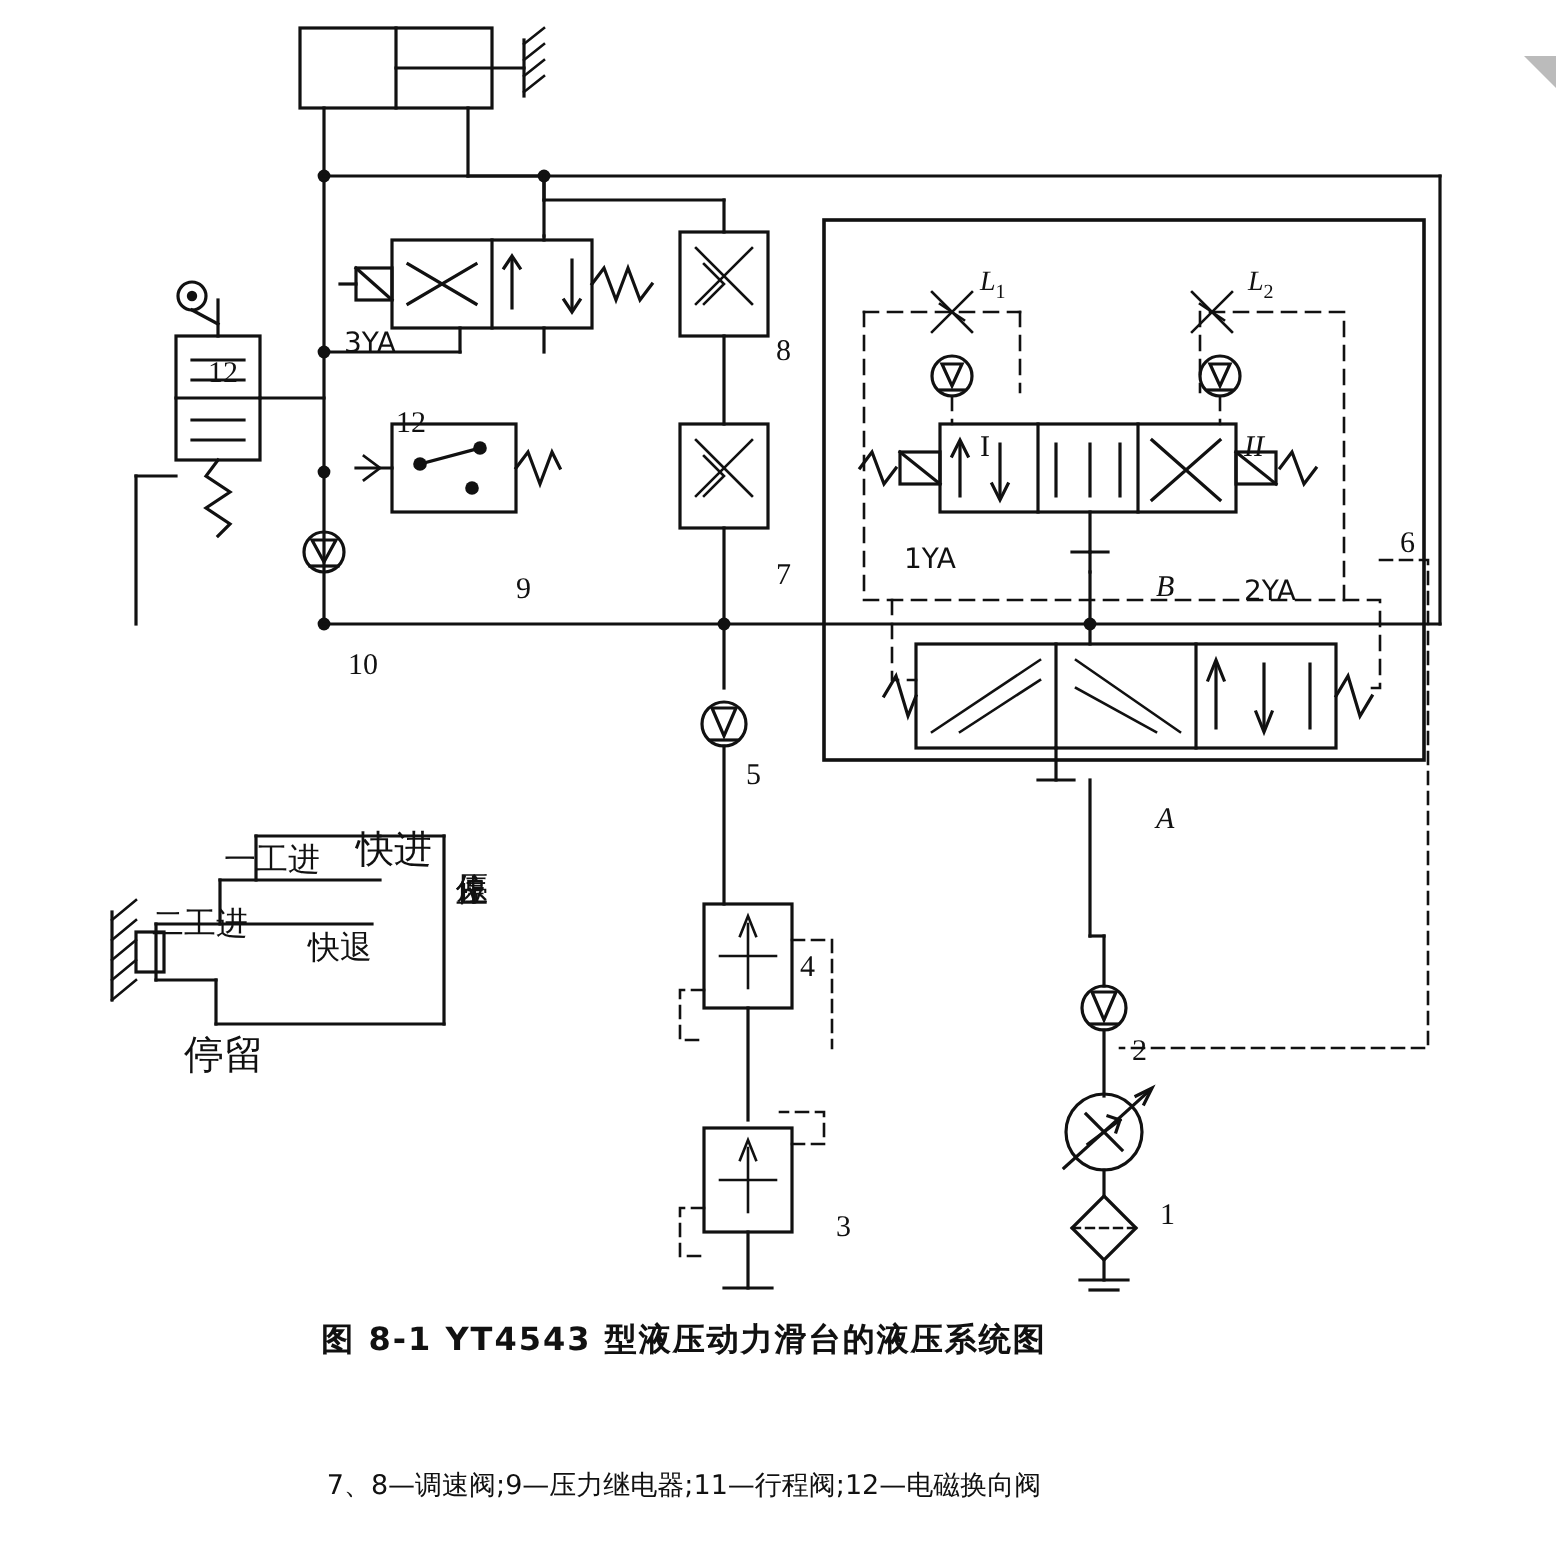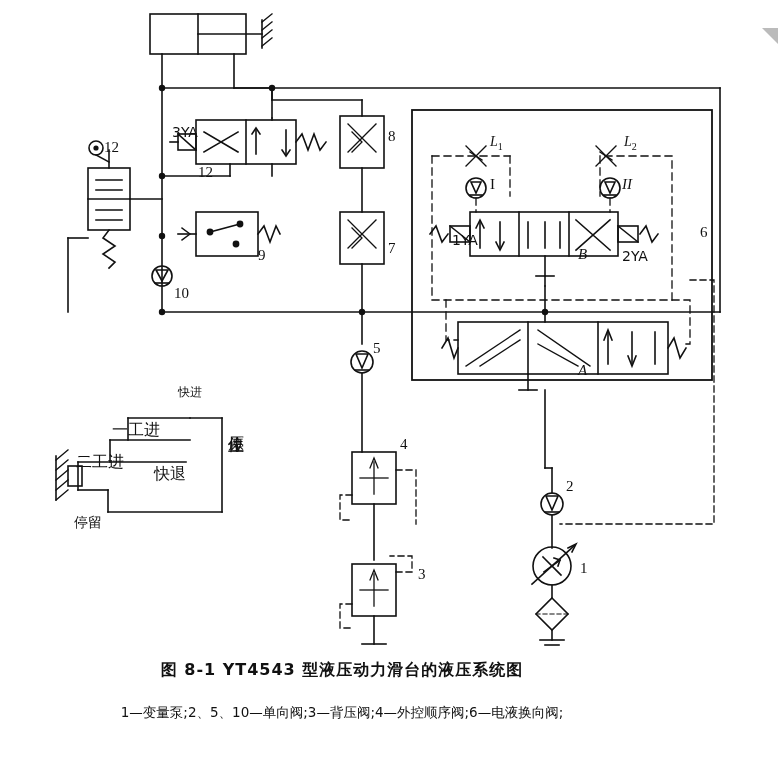--- a/index.html
+++ b/index.html
@@ -1,20 +1,20 @@
 <!DOCTYPE html>
 <html><head>
 <meta charset="utf-8">
 <style>
   html,body{margin:0;padding:0;background:#ffffff;}
   body{width:778px;height:772px;position:relative;font-family:"Liberation Serif",serif;color:#111;}
   #stage{position:absolute;left:0;top:0;width:778px;height:772px;overflow:hidden;}
   svg#schematic{position:absolute;left:0;top:0;width:778px;height:772px;}
   .lbl{position:absolute;font-family:"Liberation Serif",serif;color:#111;white-space:nowrap;}
-  .num{font-size:15px;}
+  .num{font-size:15px;margin-top:40px;}
   .cn{font-family:"DejaVu Sans",sans-serif;}
   .caption{position:absolute;left:0;width:684px;text-align:center;font-family:"DejaVu Sans",sans-serif;color:#111;}
   .cap-title{top:660px;font-size:16px;font-weight:bold;letter-spacing:1px;}
   .cap-l1{top:704px;font-size:13.5px;}
   .cap-l2{top:734px;font-size:13.5px;}
   .corner{position:absolute;right:0;top:28px;width:16px;height:16px;background:#bbb;
           clip-path:polygon(100% 0,100% 100%,0 0);}
   .ital{font-style:italic;}
   .sub{font-size:10px;vertical-align:sub;}
 </style>
@@ -290,23 +290,23 @@
   <div class="lbl num cn" style="left:452px;top:232px;font-size:14px;">1YA</div>
   <div class="lbl num cn" style="left:622px;top:248px;font-size:14px;">2YA</div>
   <div class="lbl num ital" style="left:578px;top:246px;font-size:15px;">B</div>
   <div class="lbl num ital" style="left:578px;top:362px;font-size:15px;">A</div>
 
   <div class="lbl" style="left:490px;top:134px;font-size:14px;"><span class="ital">L</span><span class="sub">1</span></div>
   <div class="lbl" style="left:624px;top:134px;font-size:14px;"><span class="ital">L</span><span class="sub">2</span></div>
   <div class="lbl num" style="left:490px;top:176px;">I</div>
   <div class="lbl num" style="left:622px;top:176px;font-style:italic;">II</div>
 
-  <div class="lbl cn" style="left:178px;top:384px;font-size:12px;">快进</div>
+  <div class="lbl cn" style="left:178px;top:412px;font-size:19px;">快进</div>
   <div class="lbl cn" style="left:112px;top:420px;font-size:16px;">一工进</div>
   <div class="lbl cn" style="left:76px;top:452px;font-size:16px;">二工进</div>
   <div class="lbl cn" style="left:118px;top:464px;font-size:16px;margin-left:36px;">快退</div>
-  <div class="lbl cn" style="left:74px;top:514px;font-size:14px;">停留</div>
+  <div class="lbl cn" style="left:92px;top:514px;font-size:20px;">停留</div>
   <div class="lbl cn" style="left:228px;top:424px;font-size:16px;writing-mode:vertical-rl;text-orientation:upright;line-height:1;">原位停止</div>
 
   <div class="caption cap-title">图 8-1    YT4543 型液压动力滑台的液压系统图</div>
-  <div class="caption cap-l1">1—变量泵;2、5、10—单向阀;3—背压阀;4—外控顺序阀;6—电液换向阀;</div>
+  <div class="caption cap-l2">7、8—调速阀;9—压力继电器;11—行程阀;12—电磁换向阀</div>
 
 </div>
 
 </body></html>

